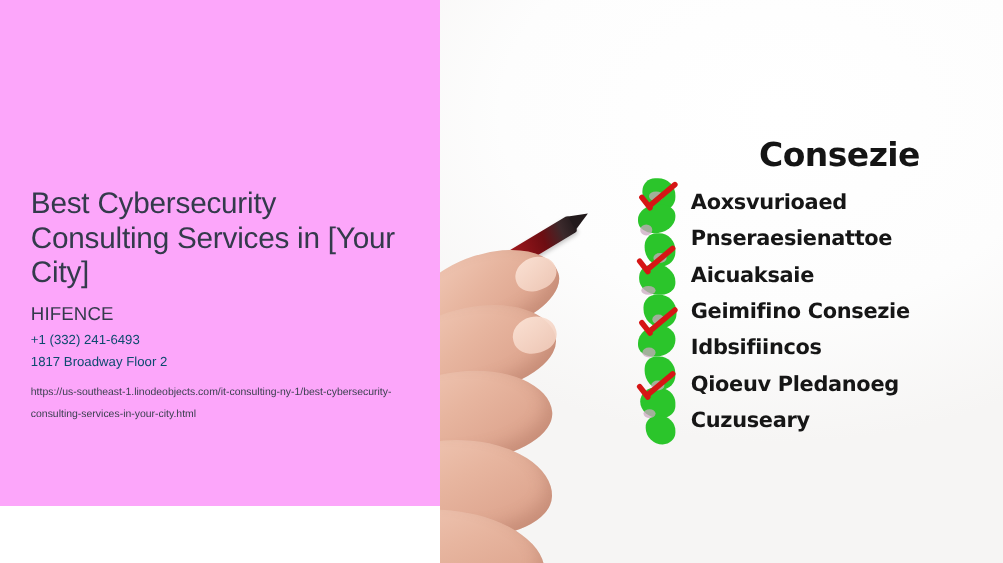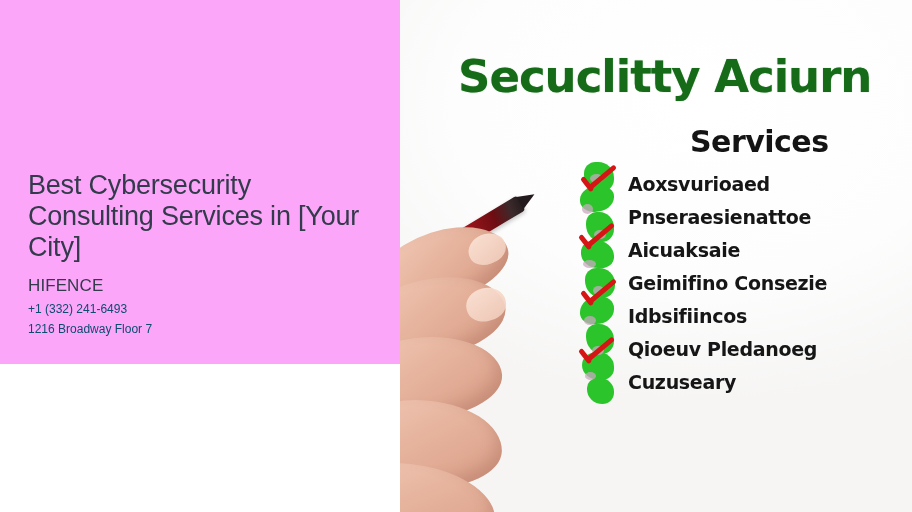--- a/index.html
+++ b/index.html
@@ -17,21 +17,21 @@
     position: relative;
     width: 912px;
     height: 512px;
     display: flex;
   }
 
   
   #left-panel {
     position: relative;
     width: 400px;
-    height: 364px;
+    height: 460px;
     background: #fca6fa;
     flex: 0 0 400px;
     box-sizing: border-box;
   }
   #info-block {
     position: absolute;
     left: 28px;
     top: 170px;
     width: 345px;
   }
@@ -208,32 +208,32 @@
 
   <div id="left-panel">
     <div id="info-block">
 
       <h1 id="headline">Best Cybersecurity Consulting Services in [Your City]</h1>
 
       <div id="brand">HIFENCE</div>
 
       <div class="contact-line">+1 (332) 241-6493</div>
 
-      <div class="contact-line">1216 Broadway Floor 7</div>
-
-
-
+      <div class="contact-line">1817 Broadway Floor 2</div>
+
+
+
+      <div id="url-block">https://us-southeast-1.linodeobjects.com/it-consulting-ny-1/best-cybersecurity-consulting-services-in-your-city.html</div>
     </div>
   </div>
 
   <div id="right-panel">
 
-    <div id="photo-title">Secuclitty Aciurn</div>
-
-    <div id="photo-subtitle">Services</div>
+
+    <div id="photo-subtitle">Consezie</div>
 
     <div id="green-column">
       <div class="green-blob" style="left:6px;  top:2px;   width:30px; height:30px;"></div>
       <div class="green-blob" style="left:2px;  top:26px;  width:34px; height:26px; border-radius:55% 40% 60% 45%;"></div>
       <div class="green-blob" style="left:8px;  top:52px;  width:28px; height:30px;"></div>
       <div class="green-blob" style="left:3px;  top:80px;  width:33px; height:28px; border-radius:45% 60% 40% 55%;"></div>
       <div class="green-blob" style="left:7px;  top:108px; width:30px; height:30px;"></div>
       <div class="green-blob" style="left:2px;  top:136px; width:34px; height:28px; border-radius:60% 45% 55% 40%;"></div>
       <div class="green-blob" style="left:8px;  top:164px; width:28px; height:30px;"></div>
       <div class="green-blob" style="left:4px;  top:192px; width:32px; height:28px; border-radius:50% 55% 42% 58%;"></div>

